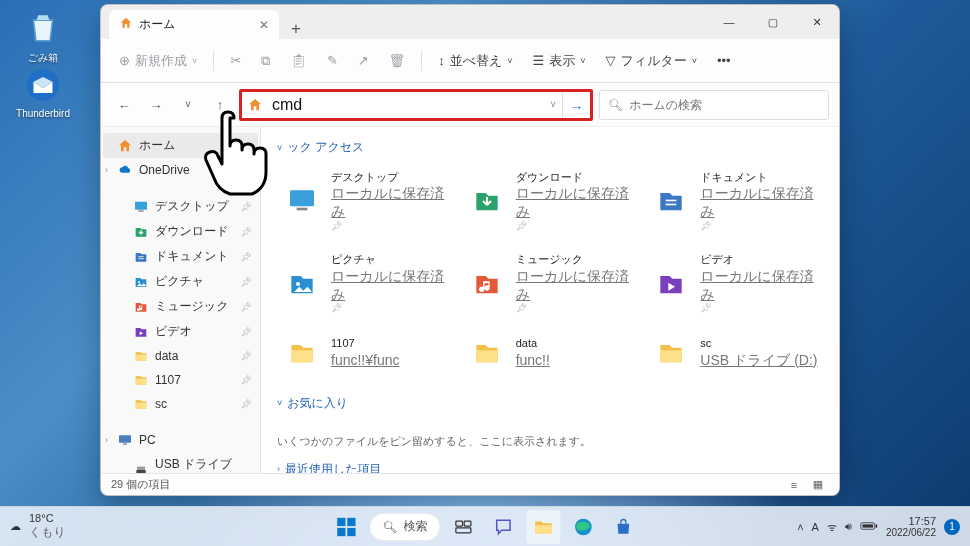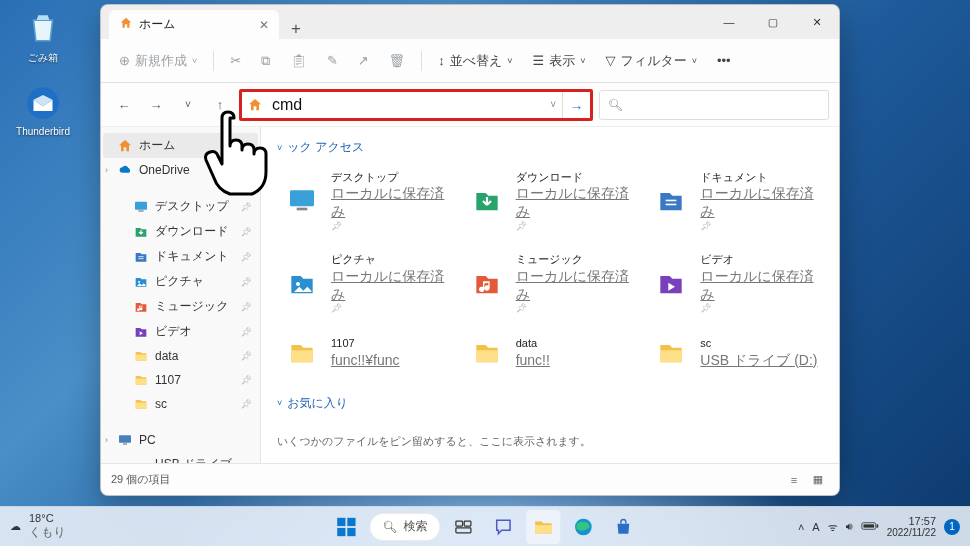--- a/index.html
+++ b/index.html
@@ -1,20 +1,20 @@
 <!DOCTYPE html>
 <html><head>
 <meta charset="utf-8">
 <style>
 * { margin: 0; padding: 0; box-sizing: border-box; font-family: "Segoe UI", "Yu Gothic UI", sans-serif; }
 body { width: 970px; height: 546px; overflow: hidden; position: relative; background: linear-gradient(135deg, #2a6fb5 0%, #4a8fc7 30%, #1e5a9a 60%, #0d3a6e 100%); }
 .wallpaper-bloom { position: absolute; width: 100%; height: 100%; background: radial-gradient(ellipse 400px 200px at 50% 100%, rgba(100,180,255,0.6), transparent), radial-gradient(ellipse 300px 150px at 50% 95%, rgba(210,230,255,0.7), transparent); }
 
 
-.desktop { position: absolute; top: 8px; left: 8px; display: flex; flex-direction: column; gap: 18px; z-index: 1; }
+.desktop { position: absolute; top: 8px; left: 8px; display: flex; flex-direction: column; gap: 0; z-index: 1; }
 .desktop-icon { display: flex; flex-direction: column; align-items: center; width: 70px; cursor: pointer; }
 .desktop-icon .dic { width: 40px; height: 40px; display: flex; align-items: center; justify-content: center; border-radius: 4px; }
 .desktop-icon .lbl { font-size: 10px; color: #fff; text-shadow: 0 1px 2px rgba(0,0,0,0.6); margin-top: 3px; text-align: center; }
 
 
 .window { position: absolute; top: 4px; left: 100px; width: 740px; height: 492px; background: #f6f6f6; border: 1px solid rgba(0,0,0,0.22); border-radius: 8px; box-shadow: 0 10px 30px rgba(0,0,0,0.28); overflow: hidden; z-index: 5; display: flex; flex-direction: column; }
 .tabbar { height: 34px; background: #eeeeee; display: flex; align-items: flex-end; padding-left: 8px; }
 .tab { display: flex; align-items: center; gap: 6px; background: #fdfdfd; border-radius: 6px 6px 0 0; padding: 6px 10px; min-width: 170px; font-size: 12px; color: #222; }
 .tab .tx { color: #777; margin-left: auto; font-size: 12px; cursor: pointer; }
 .newtab { padding: 0 12px; color: #555; font-size: 17px; cursor: pointer; }
@@ -49,21 +49,21 @@
 .sect-head { display: flex; align-items: center; gap: 5px; font-size: 12px; color: #2363b8; margin-bottom: 10px; cursor: pointer; }
 .grid { display: grid; grid-template-columns: repeat(3, 1fr); gap: 12px 8px; margin-bottom: 20px; }
 .card { display: flex; align-items: center; gap: 8px; padding: 4px; }
 .card .cic { width: 42px; height: 36px; border-radius: 3px; display: flex; align-items: center; justify-content: center; flex-shrink: 0; }
 .card .ctx { font-size: 11px; line-height: 1.3; color: #222; }
 .card .ctx .c1 { font-weight: 400; }
 .card .ctx .c2 { color: #777; font-size: 14px; text-decoration: underline; }
 .card .ctx .pin2 { color: #aaa; font-size: 9px; }
 .empty-note { text-align: left; font-size: 11px; color: #666; padding: 12px 0; }
 
-.statusbar { height: 32px; border-top: 1px solid #e4e4e4; background: #fdfdfd; font-size: 11px; color: #555; display: flex; align-items: center; padding: 0 10px; }
+.statusbar { height: 22px; border-top: 1px solid #e4e4e4; background: #fdfdfd; font-size: 11px; color: #555; display: flex; align-items: center; padding: 0 10px; }
 .viewbtns { margin-left: auto; display: flex; gap: 2px; }
 .vb { width: 22px; height: 18px; display: flex; align-items: center; justify-content: center; color: #666; }
 
 
 .cursor { position: absolute; top: 100px; left: 200px; z-index: 50; pointer-events: none; }
 
 
 .taskbar { position: absolute; bottom: 0; left: 0; right: 0; height: 40px; background: rgba(235,240,248,0.88); backdrop-filter: blur(14px); display: flex; align-items: center; padding: 0 10px; z-index: 100; border-top: 1px solid rgba(0,0,0,0.06); }
 .tb-left { display: flex; align-items: center; gap: 8px; font-size: 11px; color: #333; }
 .tb-center { position: absolute; left: 50%; transform: translateX(-50%); display: flex; align-items: center; gap: 6px; }
@@ -170,20 +170,21 @@
           <svg width="16" height="16" viewBox="0 0 24 24">
             <path fill="#f09030" d="M12 3l9 8h-3v9h-4v-6h-4v6H6v-9H3z"></path>
           </svg>
         </span>
       <input class="addr-in" value="cmd" style="">
       <span class="addr-v">˅</span>
       <span class="addr-go">→</span>
     </div>
     <div class="search">
       <span>🔍︎</span>
+      <input placeholder="ホームの検索" style="">
     </div>
   </div>
 
   <div class="body">
     <div class="sidebar" id="sidebar">
         <div class="sbitem sel " style="position:relative;">
           <span class="sic">
             <svg width="16" height="16" viewBox="0 0 24 24">
               <path fill="#f09030" d="M12 3l9 8h-3v9h-4v-6h-4v6H6v-9H3z"></path>
             </svg>
@@ -520,19 +521,19 @@
     <span>A</span>
     <span>ᯤ</span>
     <span>🔊︎</span>
     <span><svg width="18" height="12" viewBox="0 0 22 12">
           <rect x="1" y="2" width="17" height="8" rx="2" fill="none" stroke="#333"></rect>
           <rect x="19" y="4" width="2" height="4" fill="#333"></rect>
           <rect x="3" y="4" width="13" height="4" fill="#333"></rect>
         </svg></span>
     <div class="clock">
       <div>17:57</div>
-      <div style="font-size:10px;">2022/11/22</div>
+      <div style="font-size:10px;">2022/06/22</div>
     </div>
     <div style="background:#0067c0;color:#fff;border-radius:50%;width:16px;height:16px;display:flex;align-items:center;justify-content:center;font-size:10px;">
         <span>1</span>
       </div>
   </div>
 </div>
 
 </body></html>

